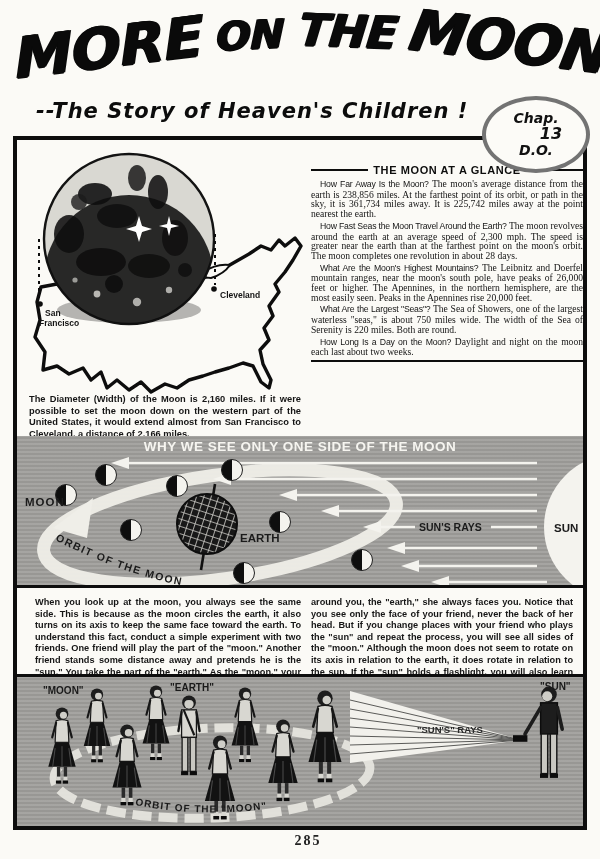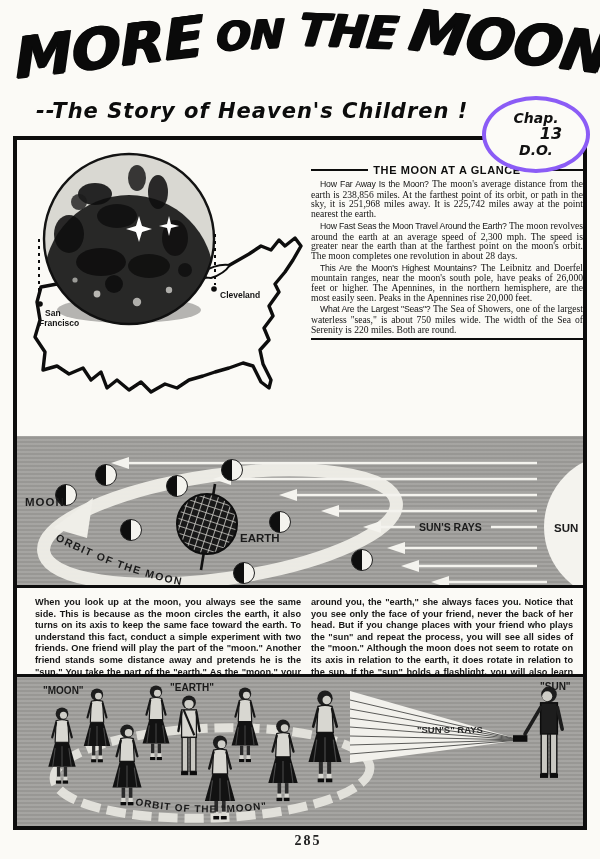--- a/index.html
+++ b/index.html
@@ -14,21 +14,21 @@
   .title-row span { display:inline-block; color:#0a0a0a;
                     text-shadow:1.4px 0 #0a0a0a, -1px 0 #0a0a0a, 0 1px #0a0a0a; }
   .tw0 { font-size:57px; transform:rotate(-7deg) translateY(8px); }
   .tw1 { font-size:40px; transform:rotate(-3deg) translateY(-10px); margin:0 8px; }
   .tw2 { font-size:45px; transform:rotate(2deg) translateY(-12px); margin-right:8px; }
   .tw3 { font-size:57px; transform:rotate(7deg) translateY(4px); }
   .subtitle { position:absolute; top:99px; left:36px; width:430px; text-align:right;
               font-family:"DejaVu Sans", sans-serif; font-weight:bold; font-style:italic;
               font-size:21px; color:#0c0c0c; letter-spacing:1px; white-space:nowrap; }
   .badge { position:absolute; top:96px; left:482px; width:108px; height:77px; background:#fcfbf7;
-           border:4px solid #8b5cf6; border-radius:50%; z-index:4; text-align:center;
+           border:4px solid #737373; border-radius:50%; z-index:4; text-align:center;
            font-family:"DejaVu Sans", sans-serif; font-weight:bold; font-style:italic;
            display:flex; flex-direction:column; justify-content:center; line-height:1.05; }
   .badge .b1,.badge .b3 { font-size:14px; } .badge .b2 { font-size:16px;padding-left:30px; }
 
   
   .frame { position:absolute; top:136px; left:13px; width:574px; height:694px;
            border:4px solid #0d0d0d; background:#fbfaf6; }
   .frame-inner { position:relative; width:566px; height:686px; }
 
   
@@ -137,35 +137,38 @@
 
       <line x1="22" y1="97" x2="22" y2="158" stroke="#0d0d0d" stroke-width="2" stroke-dasharray="3 4"></line>
       <line x1="198" y1="92" x2="198" y2="143" stroke="#0d0d0d" stroke-width="2" stroke-dasharray="3 4"></line>
       <circle cx="23" cy="162" r="2.8" fill="#0d0d0d"></circle>
       <circle cx="197" cy="147" r="2.8" fill="#0d0d0d"></circle>
       <text x="28" y="174" font-size="8.5" font-weight="bold" fill="#141414">San</text>
       <text x="22" y="184" font-size="8.5" font-weight="bold" fill="#141414">Francisco</text>
       <text x="203" y="156" font-size="8.5" font-weight="bold" fill="#141414">Cleveland</text>
     </svg>
 
+    <div class="map-caption">The Diameter (Width) of the Moon is 2,160 miles. If it were possible to set the moon down on the western part of the United States, it would extend almost from San Francisco to Cleveland, a distance of 2,166 miles.</div>
 
     <div class="glance">
       <div class="glance-head">
         <div class="rule"></div>
         <div class="glance-title">THE MOON AT A GLANCE</div>
         <div class="rule"></div>
       </div>
-      <p><span class="q">How Far Away Is the Moon?</span> <span>The moon's average distance from the earth is 238,856 miles. At the farthest point of its orbit, or path in the sky, it is 251,968 miles away. It is 225,742 miles away at the point nearest the earth.</span></p>
+      <p><span class="q">How Far Away Is the Moon?</span> <span>The moon's average distance from the earth is 238,856 miles. At the farthest point of its orbit, or path in the sky, it is 361,734 miles away. It is 225,742 miles away at the point nearest the earth.</span></p>
       <p><span class="q">How Fast Seas the Moon Travel Around the Earth?</span> <span>The moon revolves around the earth at an average speed of 2,300 mph. The speed is greater near the earth than at the farthest point on the moon's orbit. The moon completes one revolution in about 28 days.</span></p>
-      <p><span class="q">This Are the Moon's Highest Mountains?</span> <span>The Leibnitz and Doerfel mountain ranges, near the moon's south pole, have peaks of 26,000 feet or higher. The Apennines, in the northern hemisphere, are the most easily seen. Peaks in the Apennines rise 20,000 feet.</span></p>
+      <p><span class="q">What Are the Moon's Highest Mountains?</span> <span>The Leibnitz and Doerfel mountain ranges, near the moon's south pole, have peaks of 26,000 feet or higher. The Apennines, in the northern hemisphere, are the most easily seen. Peaks in the Apennines rise 20,000 feet.</span></p>
       <p><span class="q">What Are the Largest "Seas"?</span> <span>The Sea of Showers, one of the largest waterless "seas," is about 750 miles wide. The width of the Sea of Serenity is 220 miles. Both are round.</span></p>
+      <p><span class="q">How Long Is a Day on the Moon?</span> <span>Daylight and night on the moon each last about two weeks.</span></p>
       <div class="glance-bottom"></div>
     </div>
 
     <div class="gray1">
+      <div class="gray1-title">WHY WE SEE ONLY ONE SIDE OF THE MOON</div>
       <svg width="566" height="149" viewBox="0 0 566 149">
         <defs>
           <linearGradient id="moonphase" x1="0" y1="0" x2="1" y2="0">
             <stop offset="0.5" stop-color="#0e0e0e"></stop>
                 <stop offset="0.5" stop-color="#f4f3ee"></stop>
           </linearGradient>
           <pattern id="earthgrid" width="7" height="7" patternUnits="userSpaceOnUse" patternTransform="rotate(18)">
             <rect width="7" height="7" fill="#181818"></rect>
             <path d="M0,0 H7 M0,0 V7" stroke="#cfcec9" stroke-width="1.6"></path>
           </pattern>

